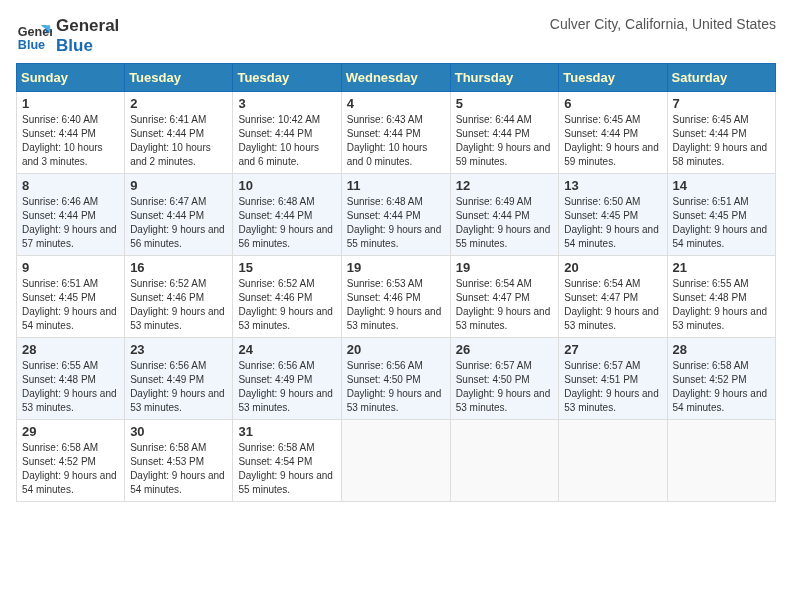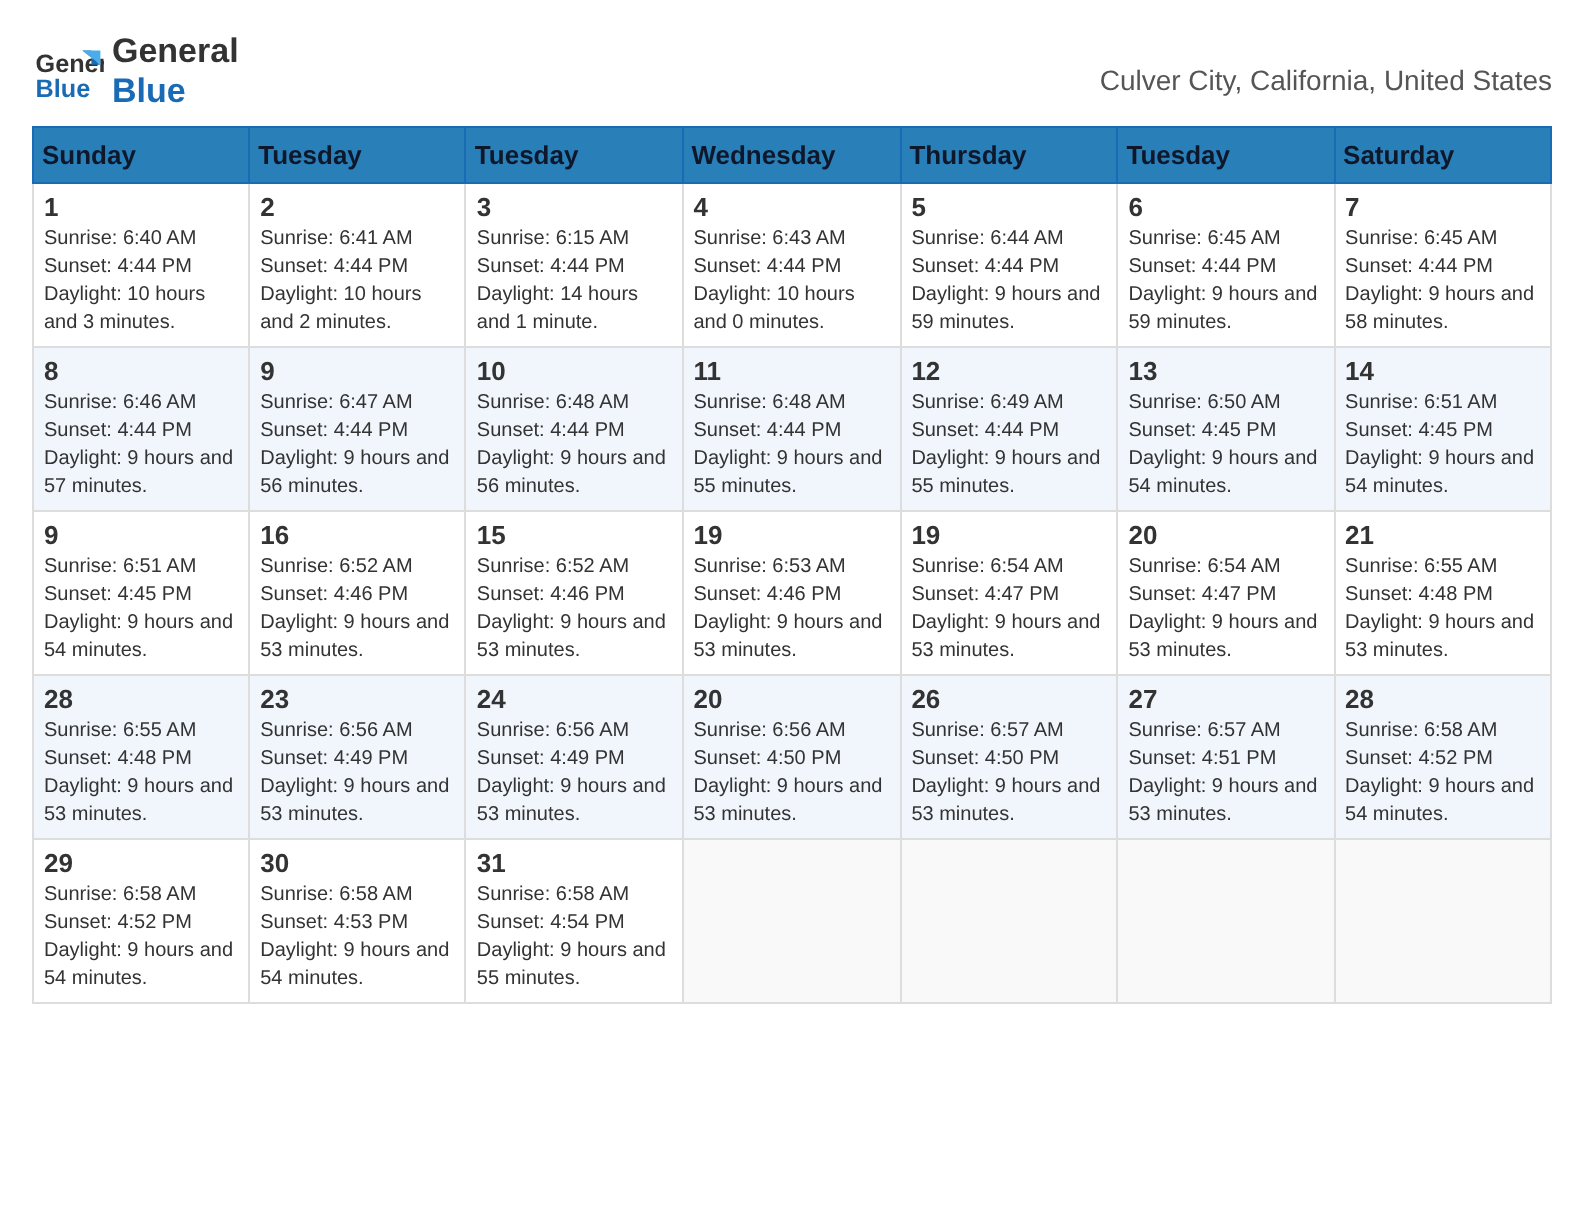--- a/index.html
+++ b/index.html
@@ -29,30 +29,29 @@
       text-align: right;
     }
     .month-title {
       font-size: 32px;
       font-weight: bold;
       color: #333;
     }
     .location-title {
       font-size: 14px;
       color: #555;
-      margin-top: 16px;
     }
     .calendar {
       width: 100%;
       border-collapse: collapse;
       border: 1px solid #ccc;
     }
     .calendar th {
       background-color: #2980b9;
-      color: #0f172a;
+      color: #fef9c3;
       font-size: 13px;
       font-weight: bold;
       padding: 6px 4px;
       text-align: left;
       border: 1px solid #1a6bb5;
     }
     .calendar td {
       vertical-align: top;
       padding: 4px 5px;
       border: 1px solid #ddd;
@@ -117,23 +116,23 @@
   <tr>
         <td><span class="day-num">1</span>
         <span class="cell-text">Sunrise: 6:40 AM</span><br>
         <span class="cell-text">Sunset: 4:44 PM</span><br>
         <span class="cell-text">Daylight: 10 hours and 3 minutes.</span></td>
         <td><span class="day-num">2</span>
         <span class="cell-text">Sunrise: 6:41 AM</span><br>
         <span class="cell-text">Sunset: 4:44 PM</span><br>
         <span class="cell-text">Daylight: 10 hours and 2 minutes.</span></td>
         <td><span class="day-num">3</span>
-        <span class="cell-text">Sunrise: 6:15 AM</span><br>
-        <span class="cell-text">Sunset: 4:44 PM</span><br>
-        <span class="cell-text">Daylight: 14 hours and 1 minute.</span></td>
+        <span class="cell-text">Sunrise: 10:42 AM</span><br>
+        <span class="cell-text">Sunset: 4:44 PM</span><br>
+        <span class="cell-text">Daylight: 10 hours and 6 minute.</span></td>
         <td><span class="day-num">4</span>
         <span class="cell-text">Sunrise: 6:43 AM</span><br>
         <span class="cell-text">Sunset: 4:44 PM</span><br>
         <span class="cell-text">Daylight: 10 hours and 0 minutes.</span></td>
         <td><span class="day-num">5</span>
         <span class="cell-text">Sunrise: 6:44 AM</span><br>
         <span class="cell-text">Sunset: 4:44 PM</span><br>
         <span class="cell-text">Daylight: 9 hours and 59 minutes.</span></td>
         <td><span class="day-num">6</span>
         <span class="cell-text">Sunrise: 6:45 AM</span><br>

